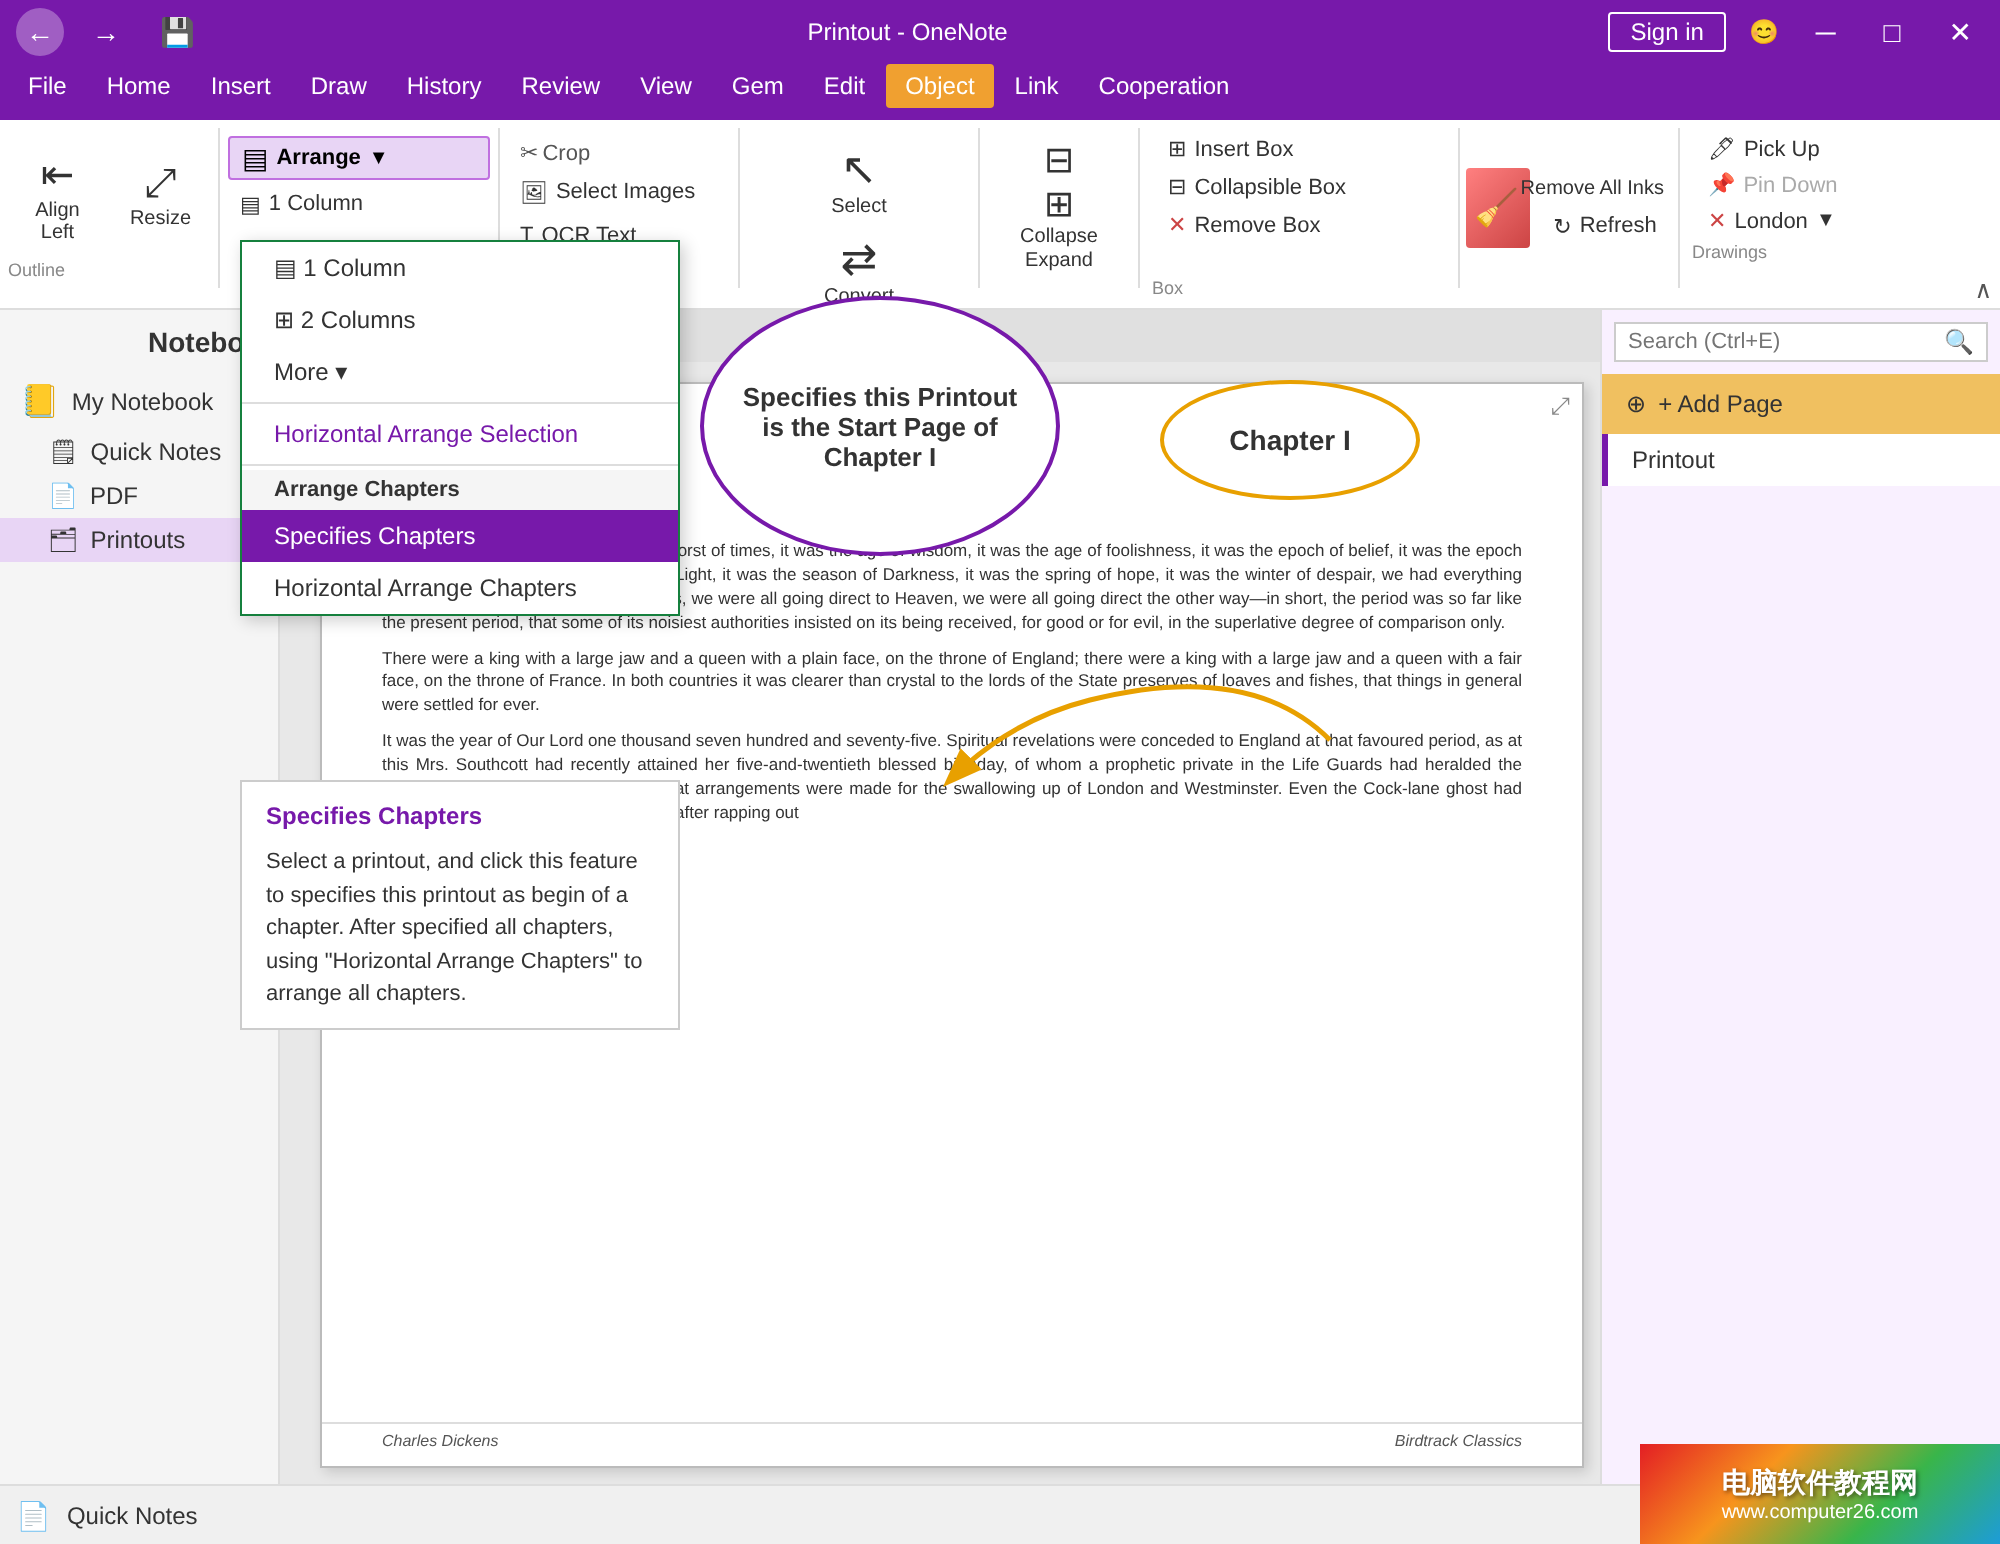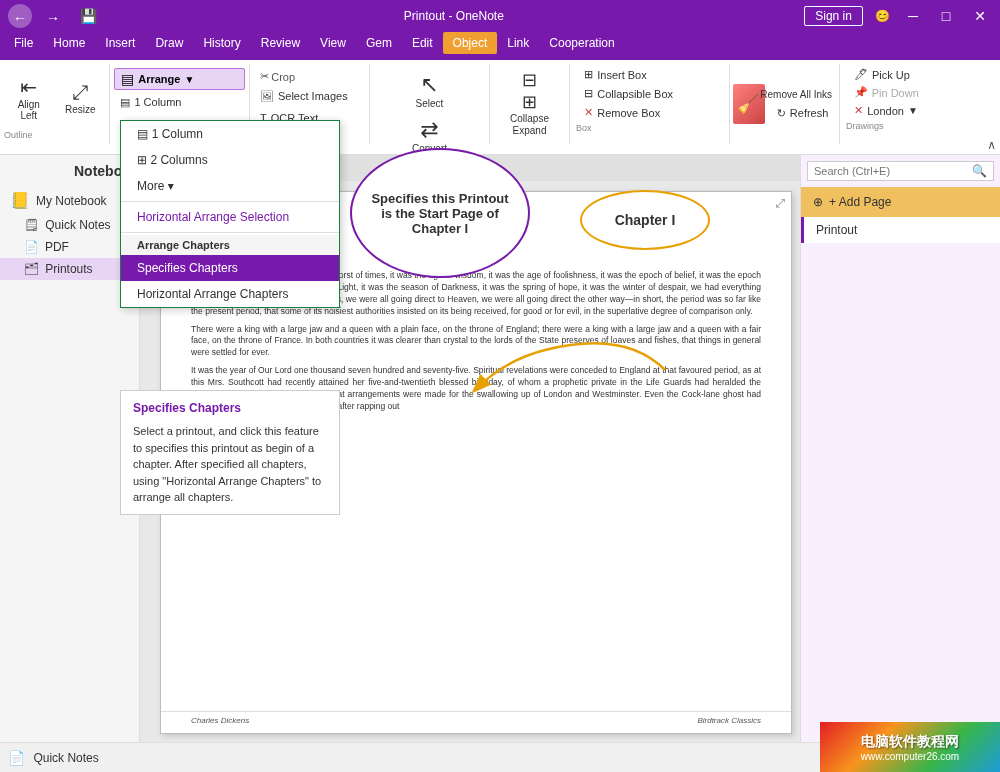--- a/index.html
+++ b/index.html
@@ -500,21 +500,21 @@
           <span>⊟</span>
           <span>Collapsible Box</span>
         </button>
       </div>
       <div class="box-row">
         <button class="ribbon-icon-btn">
           <span style="color:#cc4444;">✕</span>
           <span>Remove Box</span>
         </button>
       </div>
-      <div style="font-size:9px; color:#888; margin-top:2px;">Box</div>
+      <div style="font-size:9px; color:#888; margin-top:18px;">Box</div>
     </div>
 
     <div style="display:flex; flex-direction:column; padding:4px 6px; border-right:1px solid #ddd; align-items:center; width:110px;">
       <div style="display:flex; gap:4px; align-items:center; flex:1;">
         <div class="eraser-icon">🧹</div>
         <div style="display:flex; flex-direction:column; gap:2px;">
           <button class="ribbon-icon-btn" style="flex-direction:column; align-items:center; font-size:10px; width:55px;">
             <span style="text-align:right; line-height:1.2;">Remove All Inks</span>
           </button>
           <button class="ribbon-icon-btn" style="font-size:11px;">

